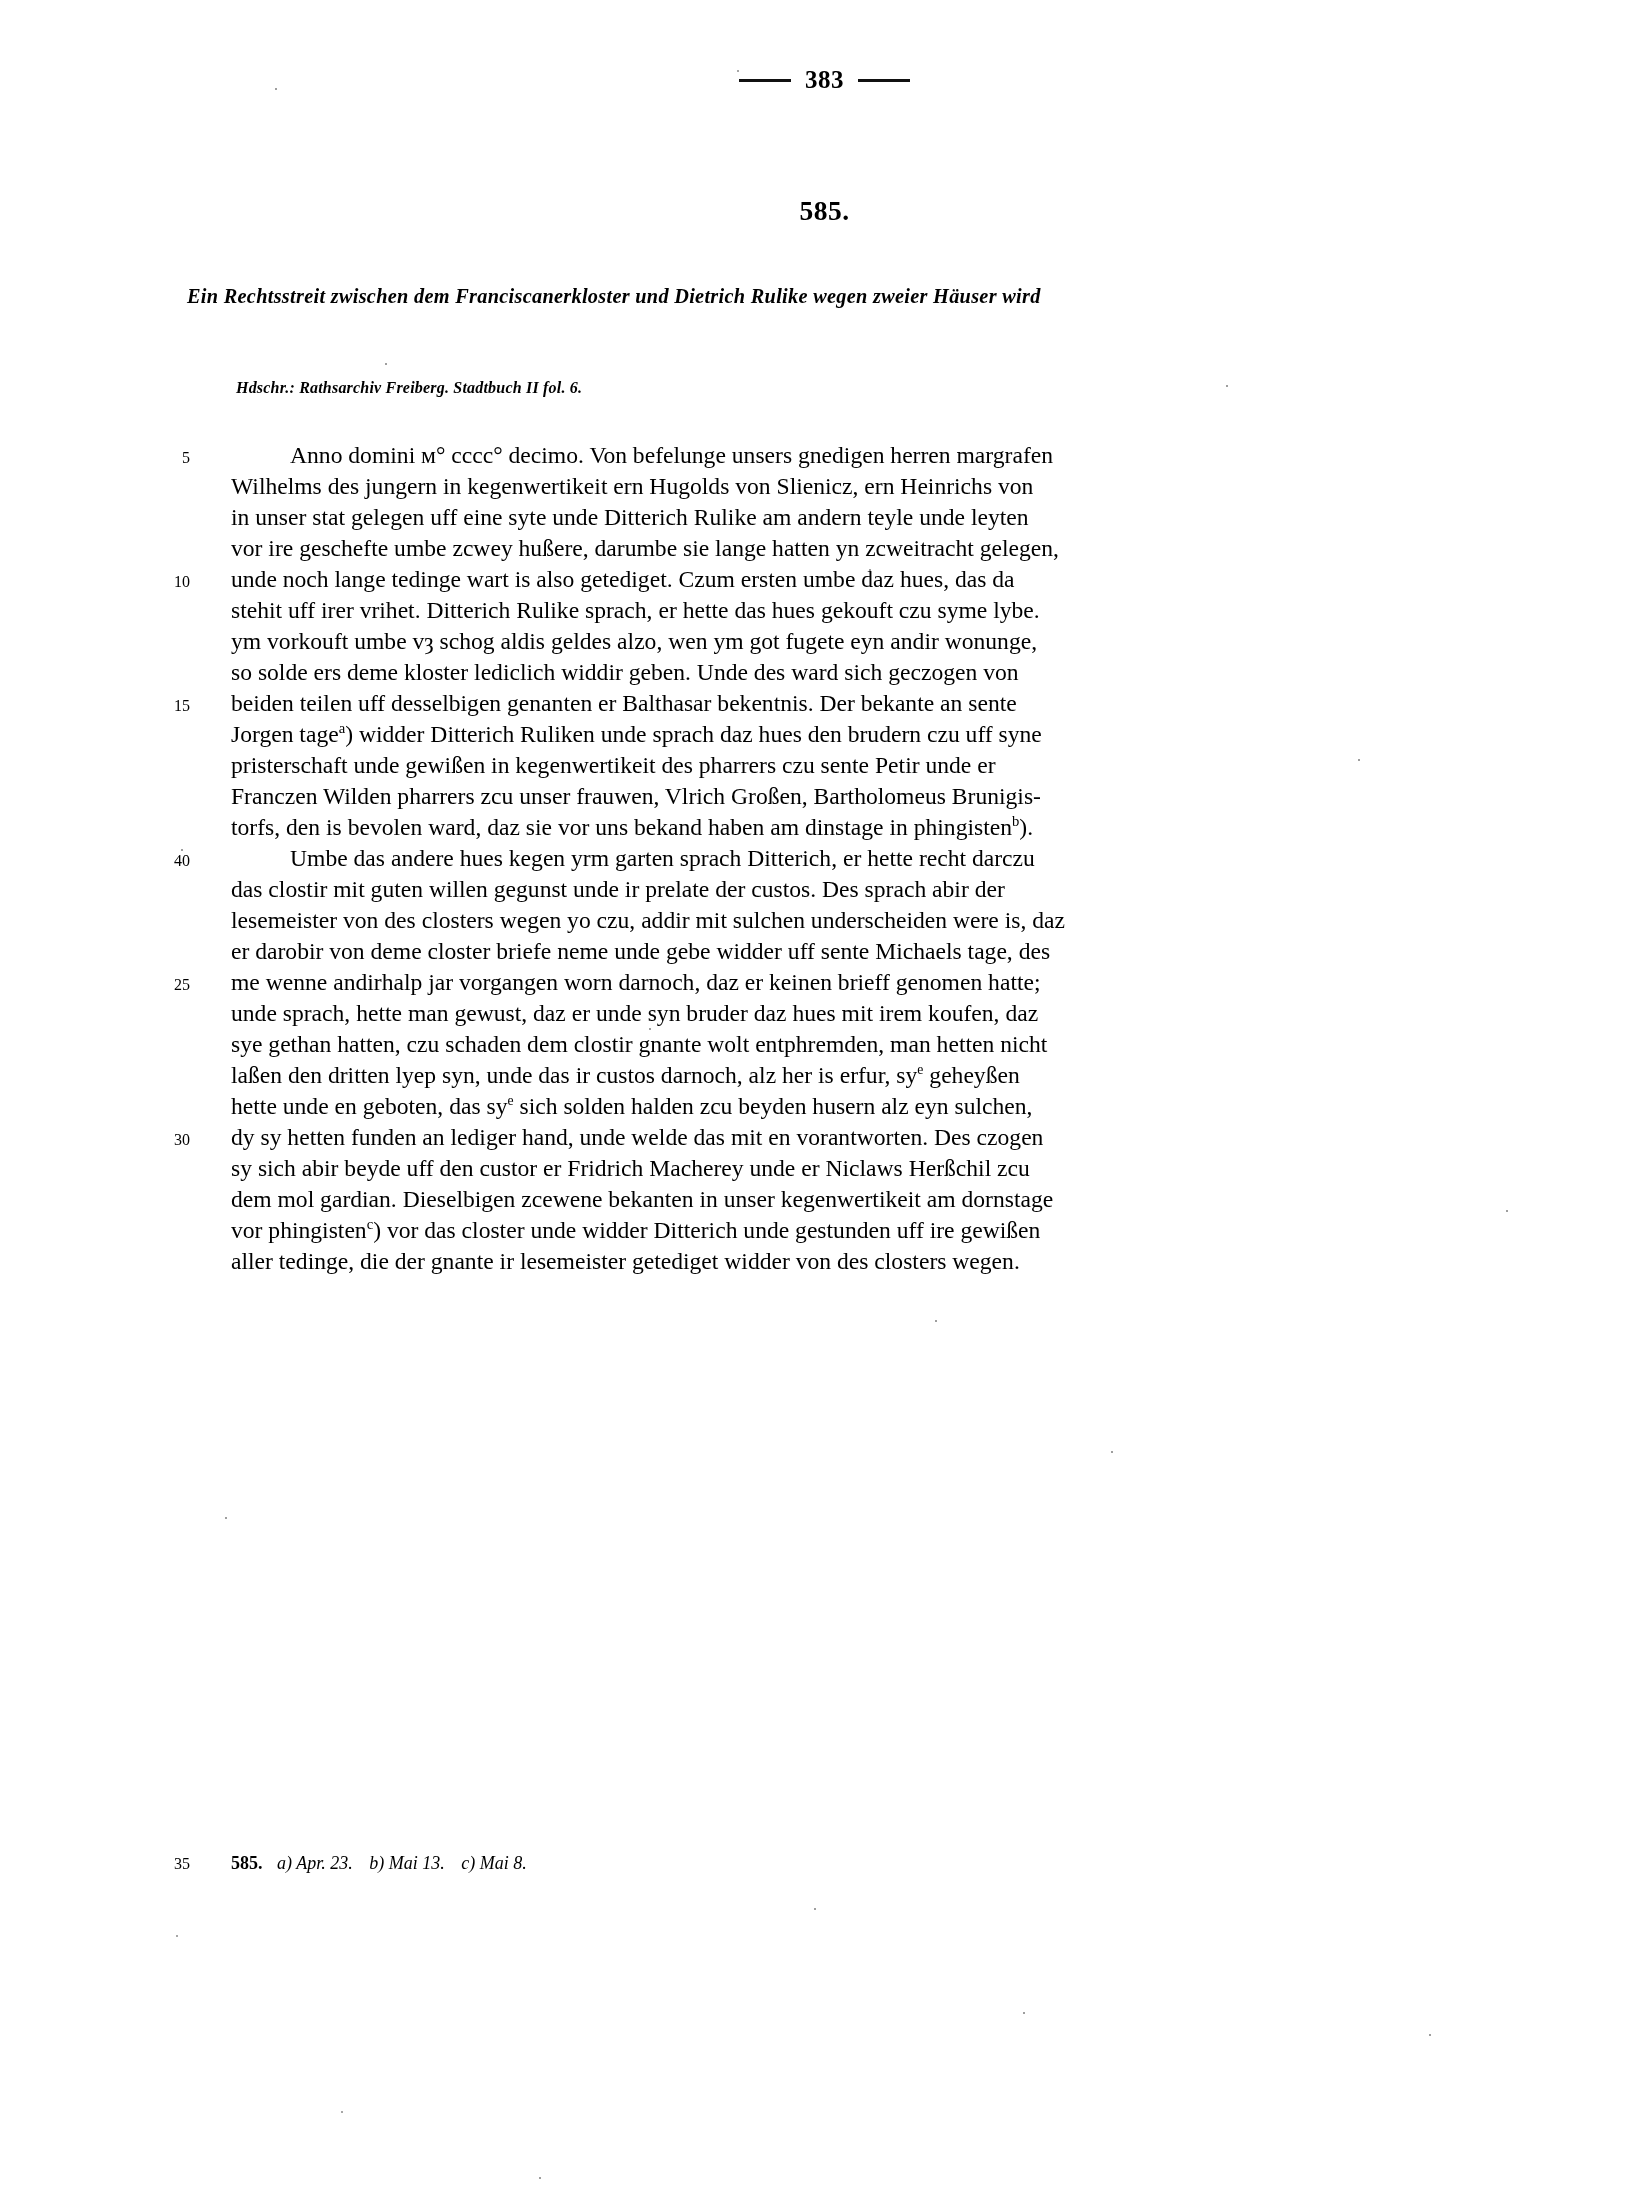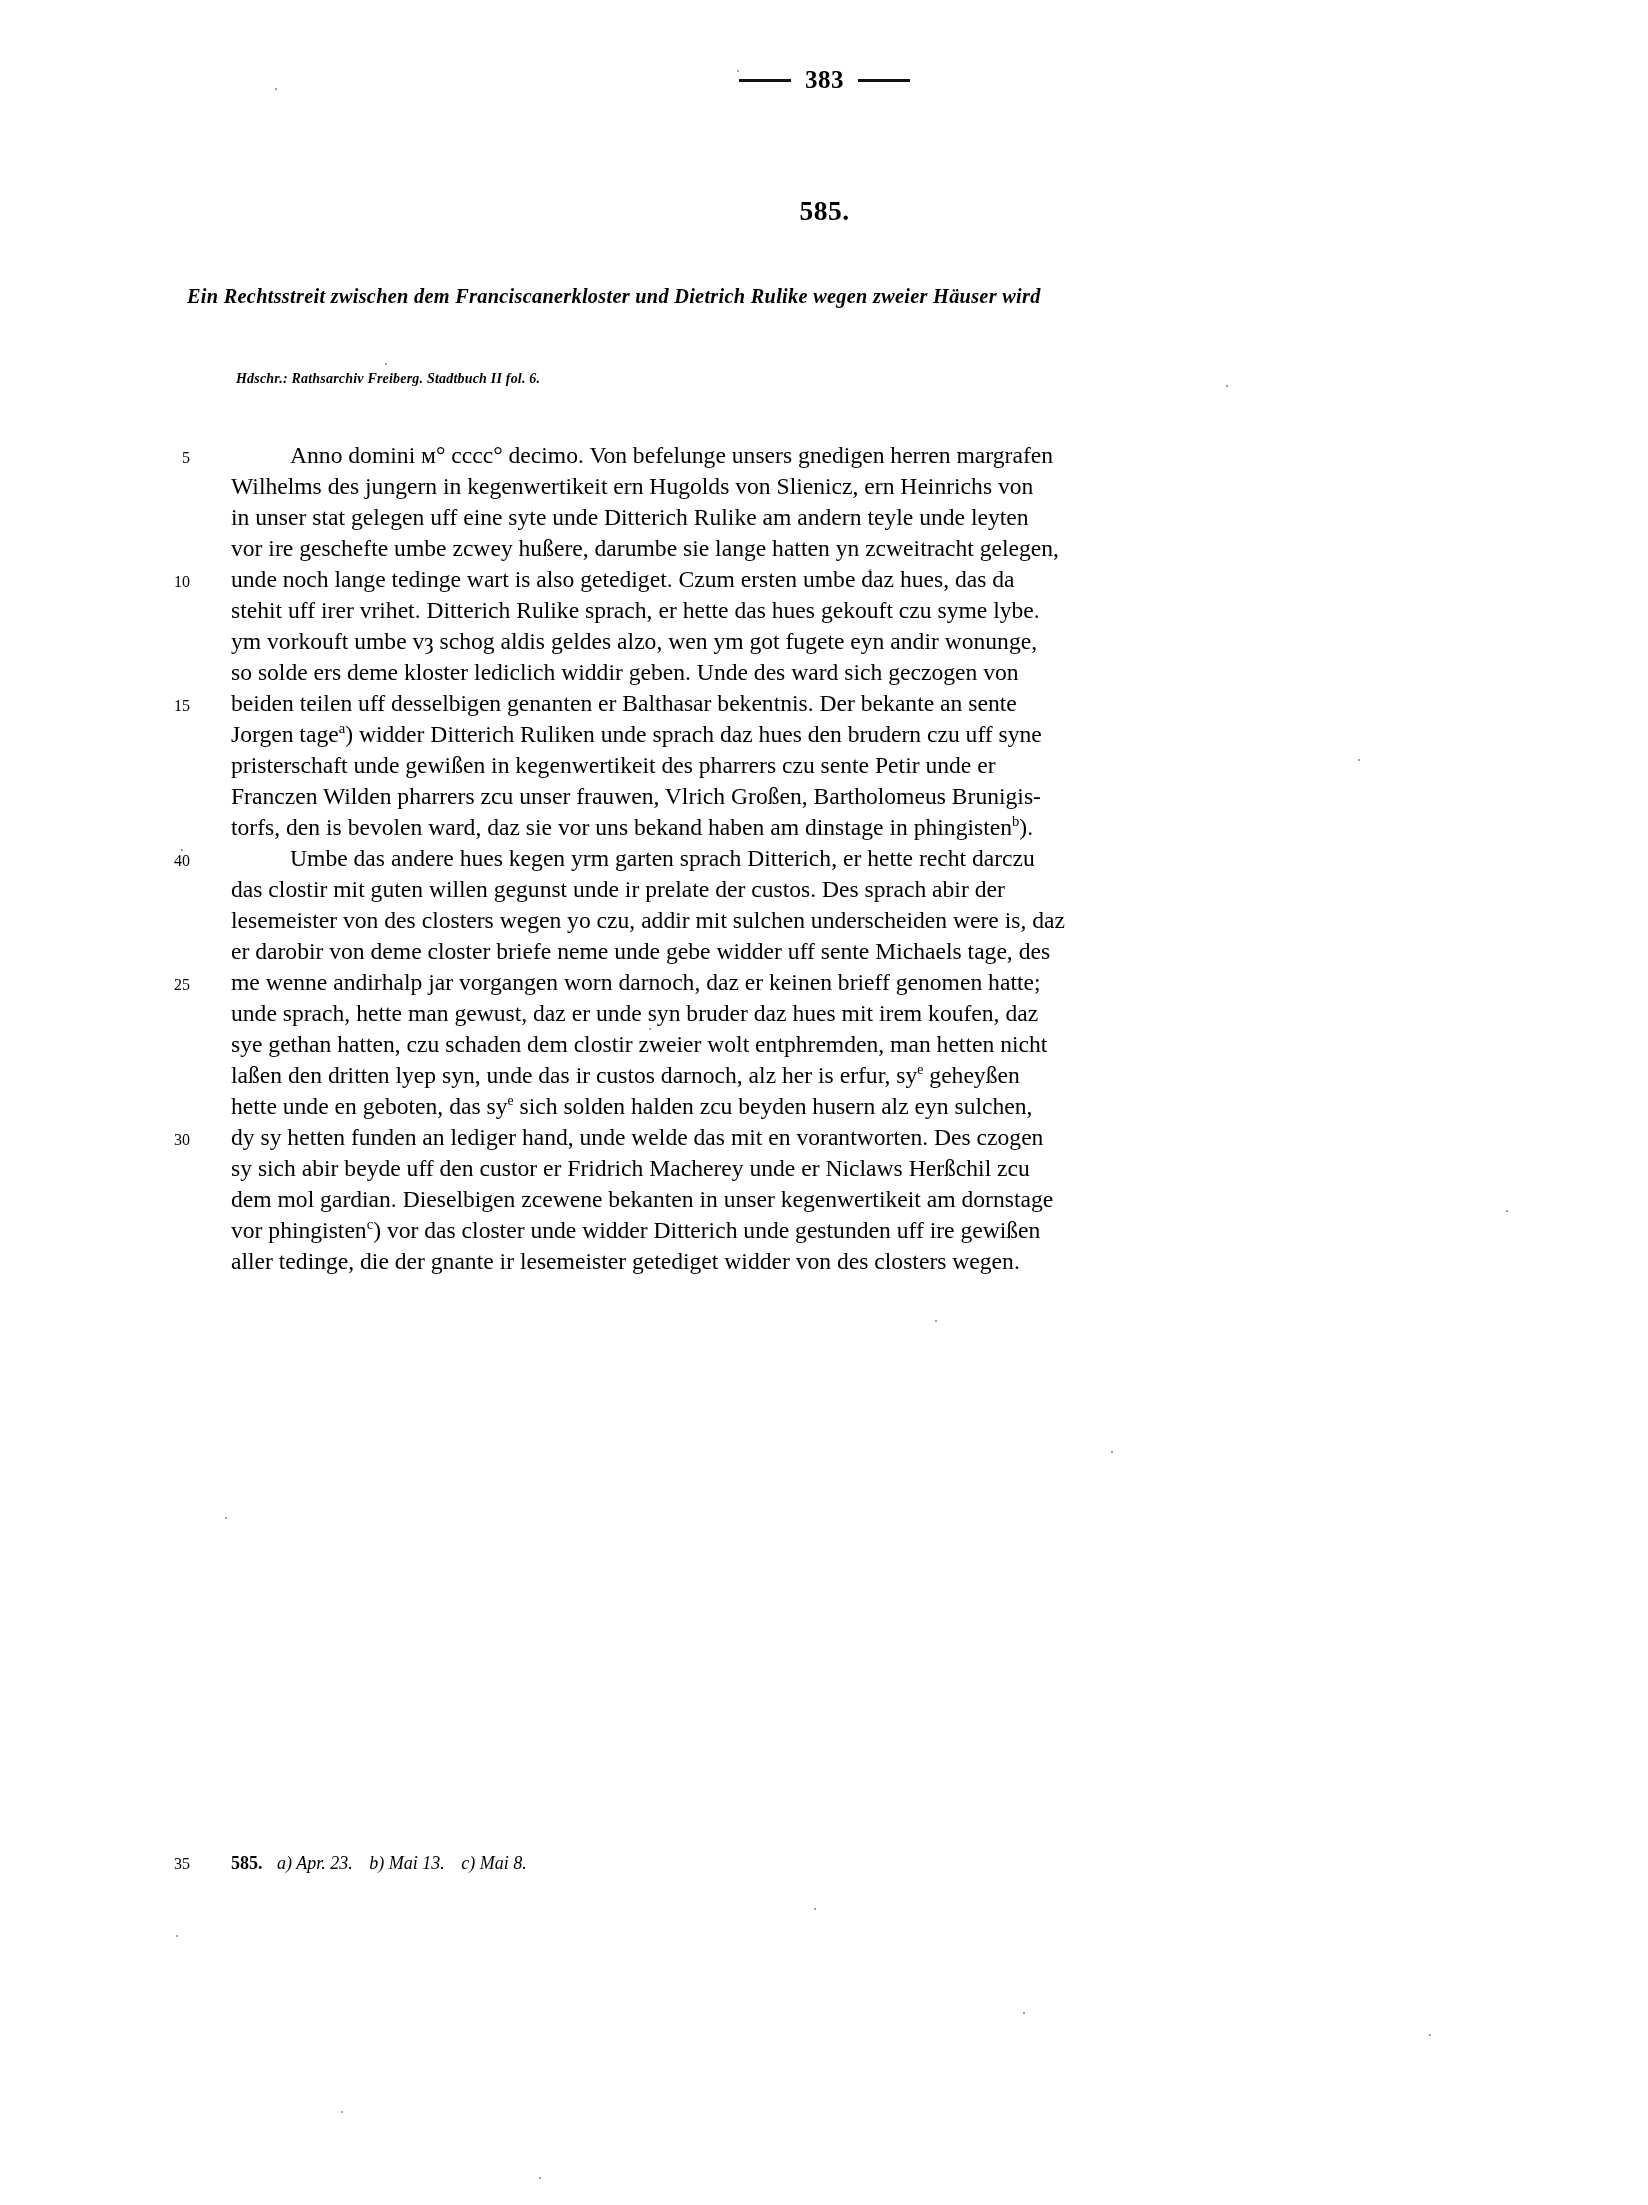--- a/index.html
+++ b/index.html
@@ -79,25 +79,25 @@
     top: 0;
     font-style: normal;
     font-weight: bold;
     font-size: 20px;
     letter-spacing: 0.3px;
   }
 
   
   .source-line {
     position: absolute;
-    top: 371px;
+    top: 379px;
     left: 236px;
     font-style: italic;
     font-weight: bold;
-    font-size: 14px;
+    font-size: 16px;
     letter-spacing: 0.2px;
     white-space: nowrap;
     text-align: right;
   }
 
   
   .body-text {
     position: absolute;
     top: 440px;
     left: 231px;
@@ -199,21 +199,21 @@
       <div class="text-line"><span>Jorgen tage<sup class="note">a</sup>) widder Ditterich Ruliken unde sprach daz hues den brudern czu uff syne</span></div>
       <div class="text-line"><span>pristerschaft unde gewißen in kegenwertikeit des pharrers czu sente Petir unde er</span></div>
       <div class="text-line"><span>Franczen Wilden pharrers zcu unser frauwen, Vlrich Großen, Bartholomeus Brunigis-</span></div>
       <div class="text-line"><span>torfs, den is bevolen ward, daz sie vor uns bekand haben am dinstage in phingisten<sup class="note">b</sup>).</span></div>
       <div class="text-line indent"><span class="linenum">40</span><span class="para-indent"></span><span>Umbe das andere hues kegen yrm garten sprach Ditterich, er hette recht darczu</span></div>
       <div class="text-line"><span>das clostir mit guten willen gegunst unde ir prelate der custos.   Des sprach abir der</span></div>
       <div class="text-line"><span>lesemeister von des closters wegen yo czu, addir mit sulchen underscheiden were is, daz</span></div>
       <div class="text-line"><span>er darobir von deme closter briefe neme unde gebe widder uff sente Michaels tage, des</span></div>
       <div class="text-line"><span class="linenum">25</span><span>me wenne andirhalp jar vorgangen worn darnoch, daz er keinen brieff genomen hatte;</span></div>
       <div class="text-line"><span>unde sprach, hette man gewust, daz er unde syn bruder daz hues mit irem koufen, daz</span></div>
-      <div class="text-line"><span>sye gethan hatten, czu schaden dem clostir zweier wolt entphremden, man hetten nicht</span></div>
+      <div class="text-line"><span>sye gethan hatten, czu schaden dem clostir gnante wolt entphremden, man hetten nicht</span></div>
       <div class="text-line"><span>laßen den dritten lyep syn, unde das ir custos darnoch, alz her is erfur, sy<sup class="sup-e">e</sup> geheyßen</span></div>
       <div class="text-line"><span>hette unde en geboten, das sy<sup class="sup-e">e</sup> sich solden halden zcu beyden husern alz eyn sulchen,</span></div>
       <div class="text-line"><span class="linenum">30</span><span>dy sy hetten funden an lediger hand, unde welde das mit en vorantworten.   Des czogen</span></div>
       <div class="text-line"><span>sy sich abir beyde uff den custor er Fridrich Macherey unde er Niclaws Herßchil zcu</span></div>
       <div class="text-line"><span>dem mol gardian.   Dieselbigen zcewene bekanten in unser kegenwertikeit am dornstage</span></div>
       <div class="text-line"><span>vor phingisten<sup class="note">c</sup>) vor das closter unde widder Ditterich unde gestunden uff ire gewißen</span></div>
       <div class="text-line"><span>aller tedinge, die der gnante ir lesemeister getediget widder von des closters wegen.</span></div>
     </div>
 
   <div class="footnotes">

